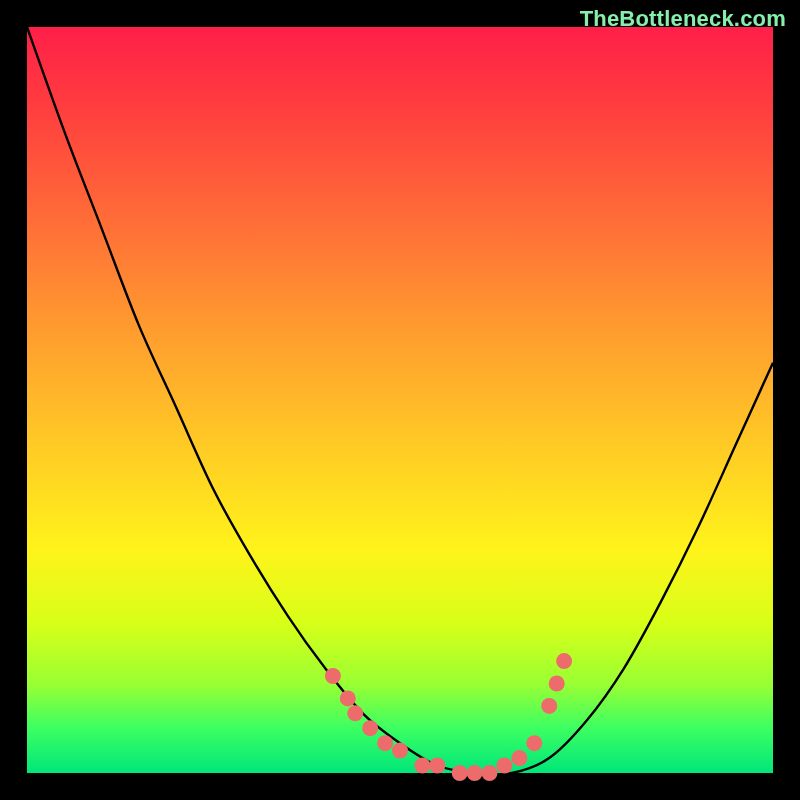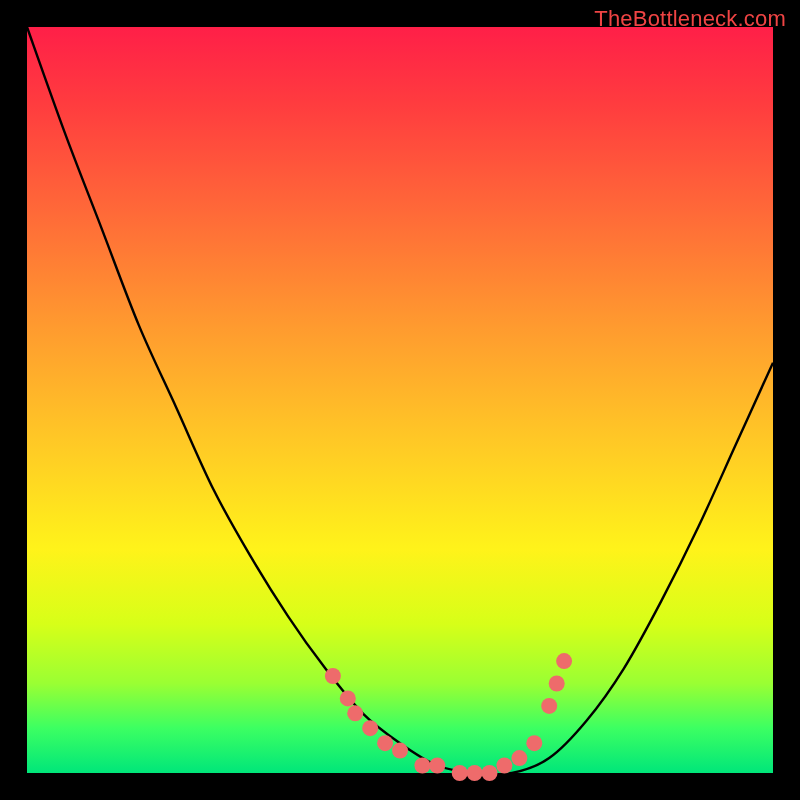--- a/index.html
+++ b/index.html
@@ -34,23 +34,23 @@
       #fff31a 70%,
       #d7ff18 80%,
       #9aff33 88%,
       #3cff62 94%,
       #00e67a 100%);
   }
   .watermark {
     position: absolute;
     top: 6px;
     right: 14px;
-    color: #ef4444;
+    color: #86efac;
     font-size: 22px;
-    font-weight: 400;
+    font-weight: 700;
     letter-spacing: 0.2px;
     user-select: none;
   }
   svg.curve {
     position: absolute;
     top: 0;
     left: 0;
     width: 746px;
     height: 746px;
     overflow: visible;

